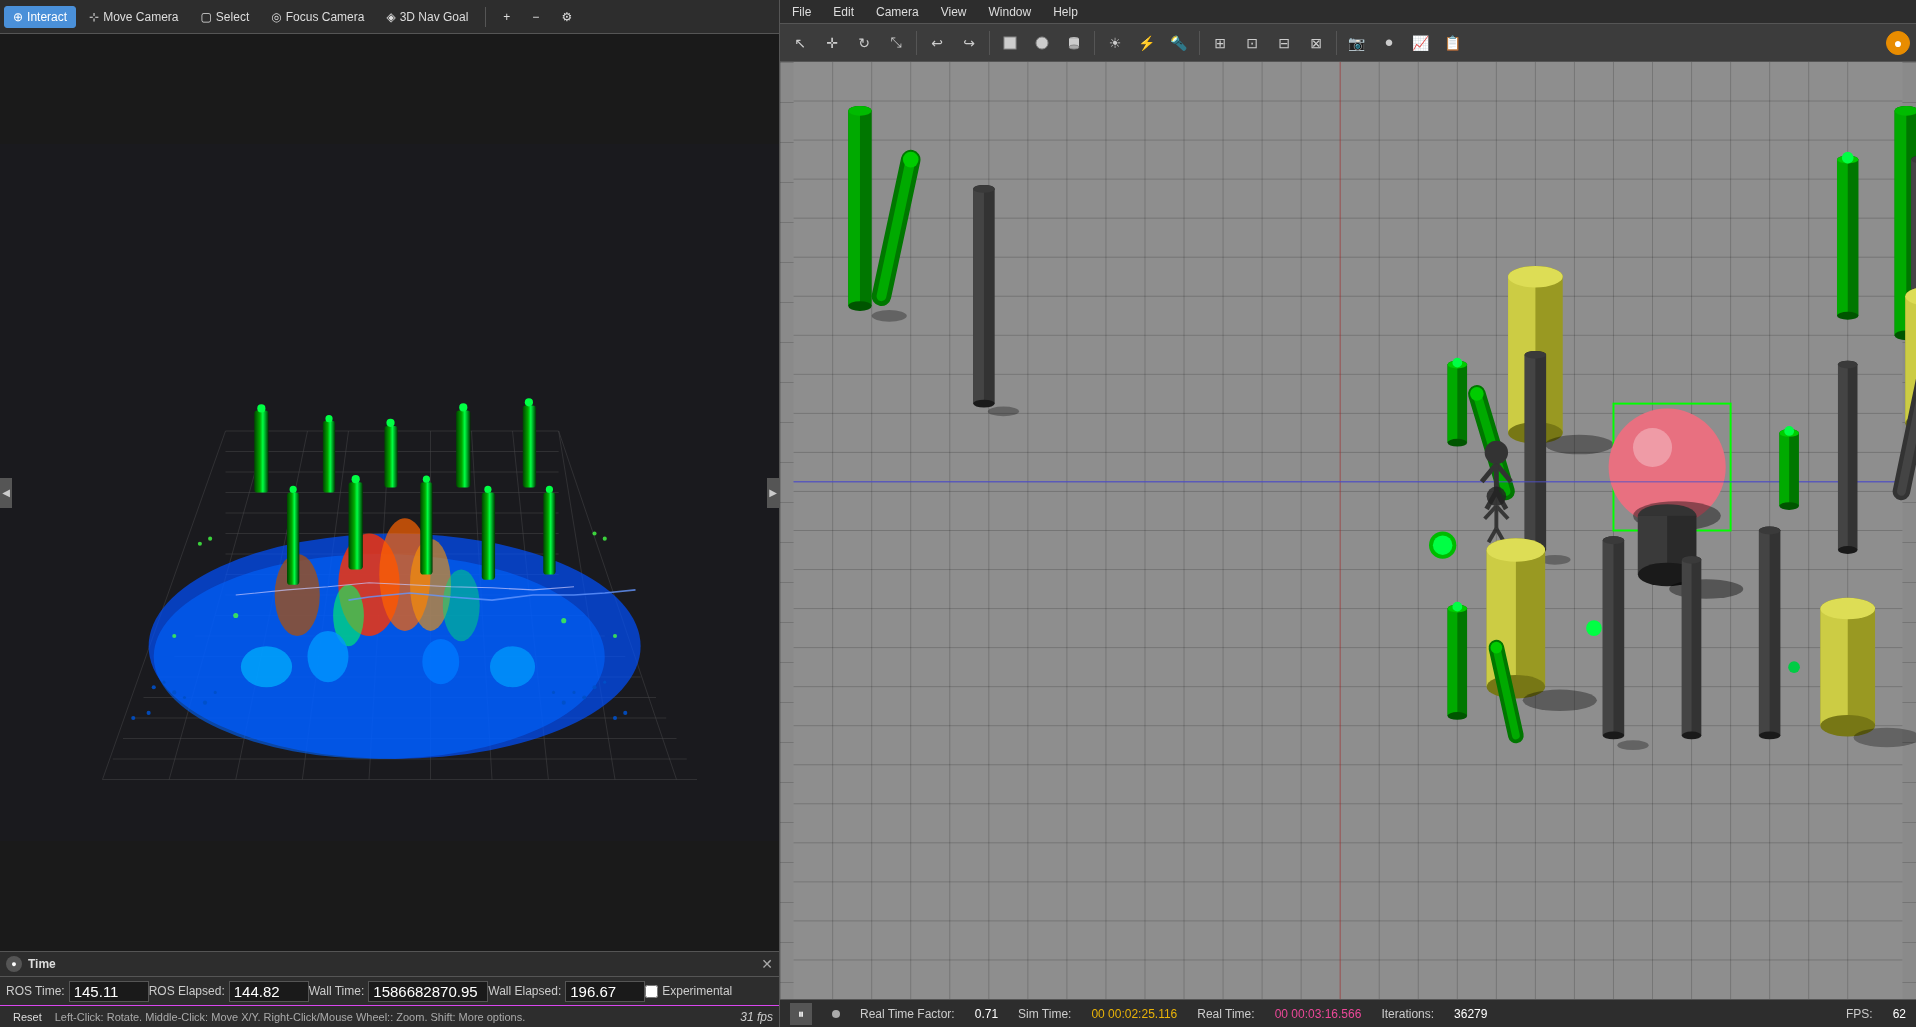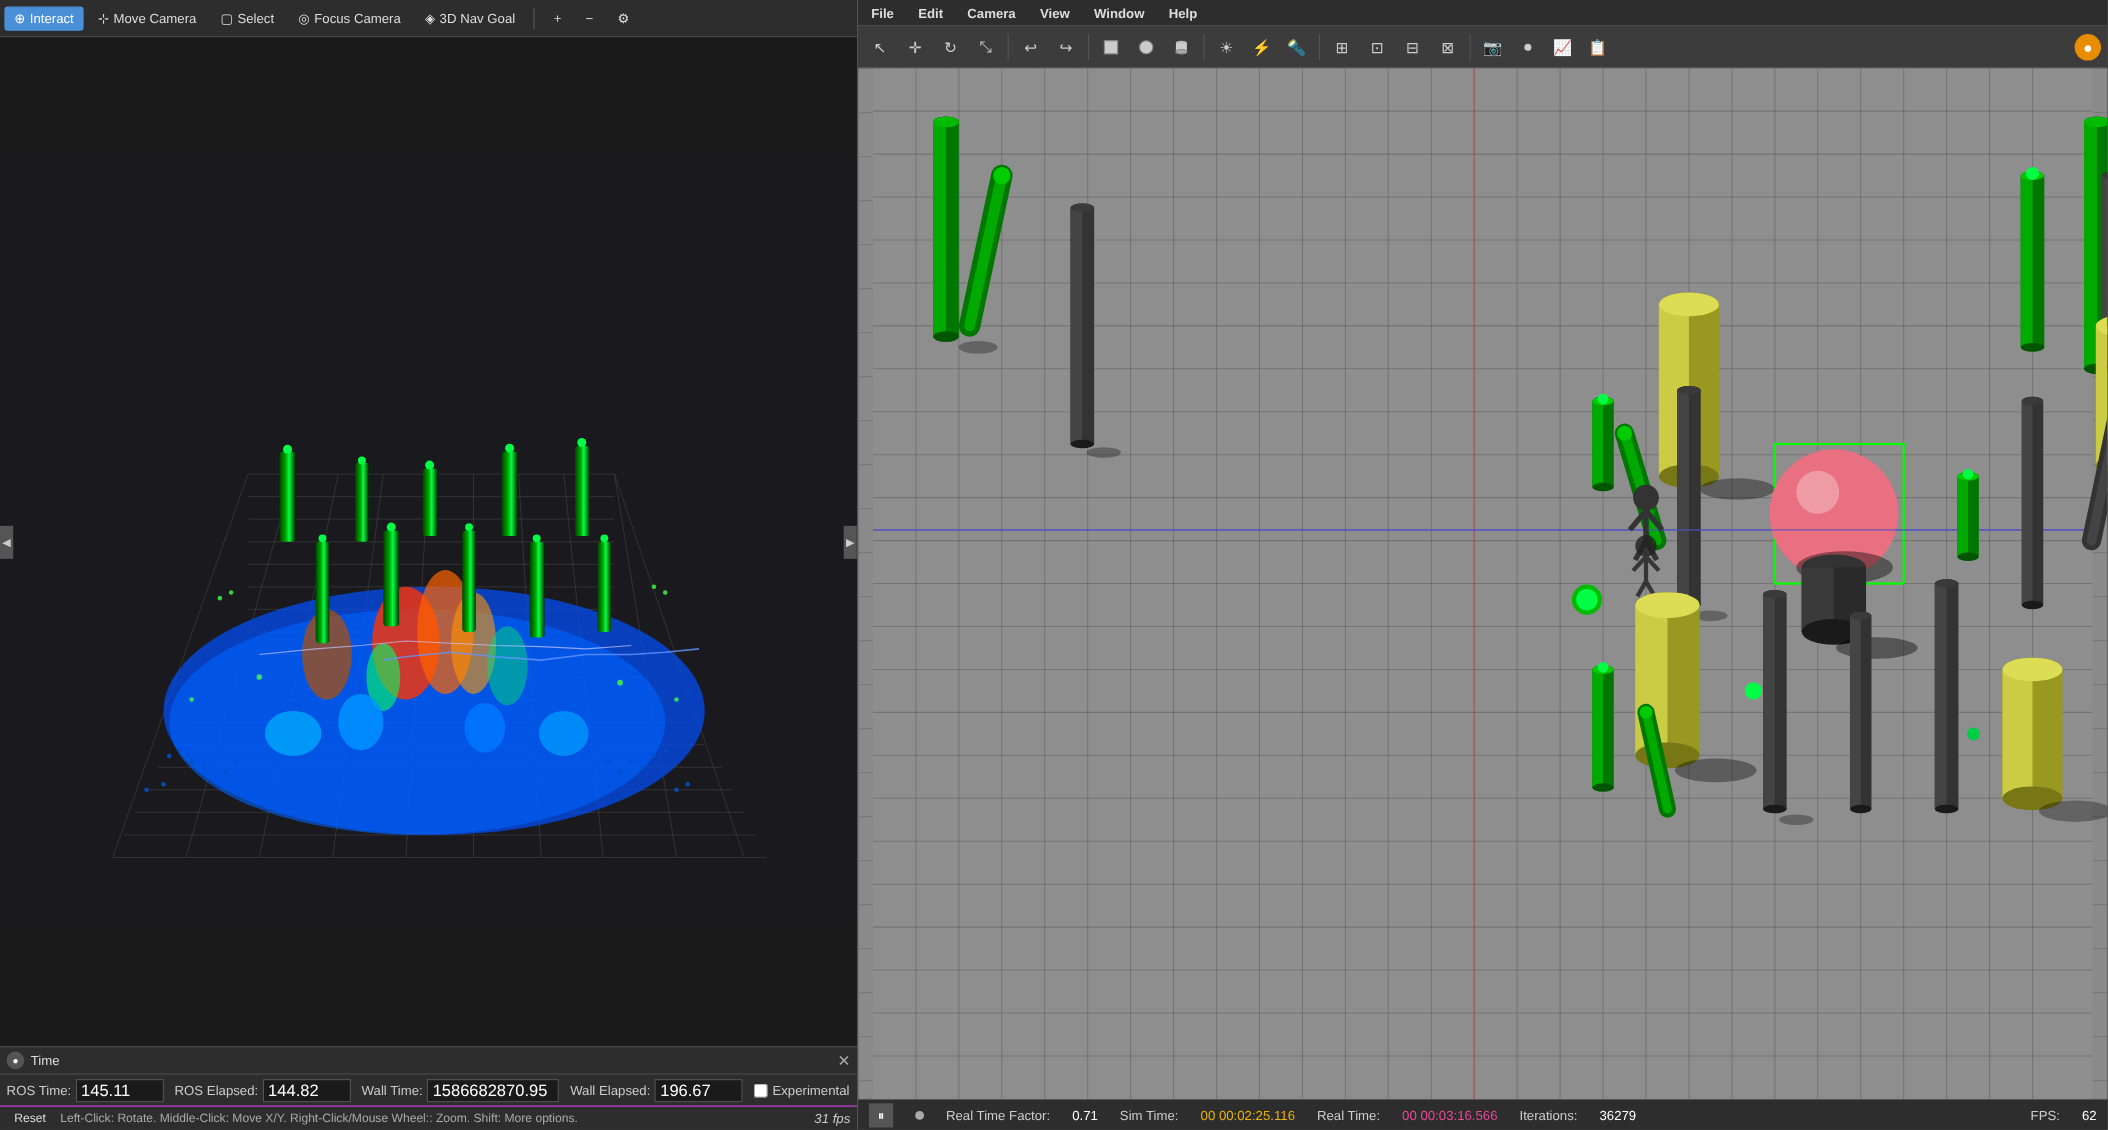--- a/index.html
+++ b/index.html
@@ -123,35 +123,35 @@
       color: #fff;
       cursor: pointer;
       display: flex;
       align-items: center;
       justify-content: center;
       font-size: 9px;
     }
     .time-label {
       color: #ddd;
       font-size: 12px;
+      font-weight: bold;
     }
     .time-close {
       margin-left: auto;
       cursor: pointer;
       color: #aaa;
       font-size: 14px;
     }
 
     #status-bar {
       height: 28px;
       background: #2d2d2d;
       display: flex;
       align-items: center;
       padding: 0 6px;
-      gap: 10px;
       font-size: 12px;
       color: #ccc;
     }
     .status-field {
       display: flex;
       align-items: center;
       gap: 4px;
     }
     .status-input {
       background: #1a1a1a;
@@ -198,21 +198,20 @@
       display: flex;
       align-items: center;
       padding: 0 6px;
       gap: 10px;
       font-size: 12px;
       color: #ddd;
     }
     .menu-item {
       cursor: pointer;
       padding: 2px 6px;
-      font-weight: bold;
     }
 
     #right-toolbar {
       height: 38px;
       background: #3c3c3c;
       border-bottom: 1px solid #555;
       display: flex;
       align-items: center;
       padding: 0 6px;
       gap: 4px;

